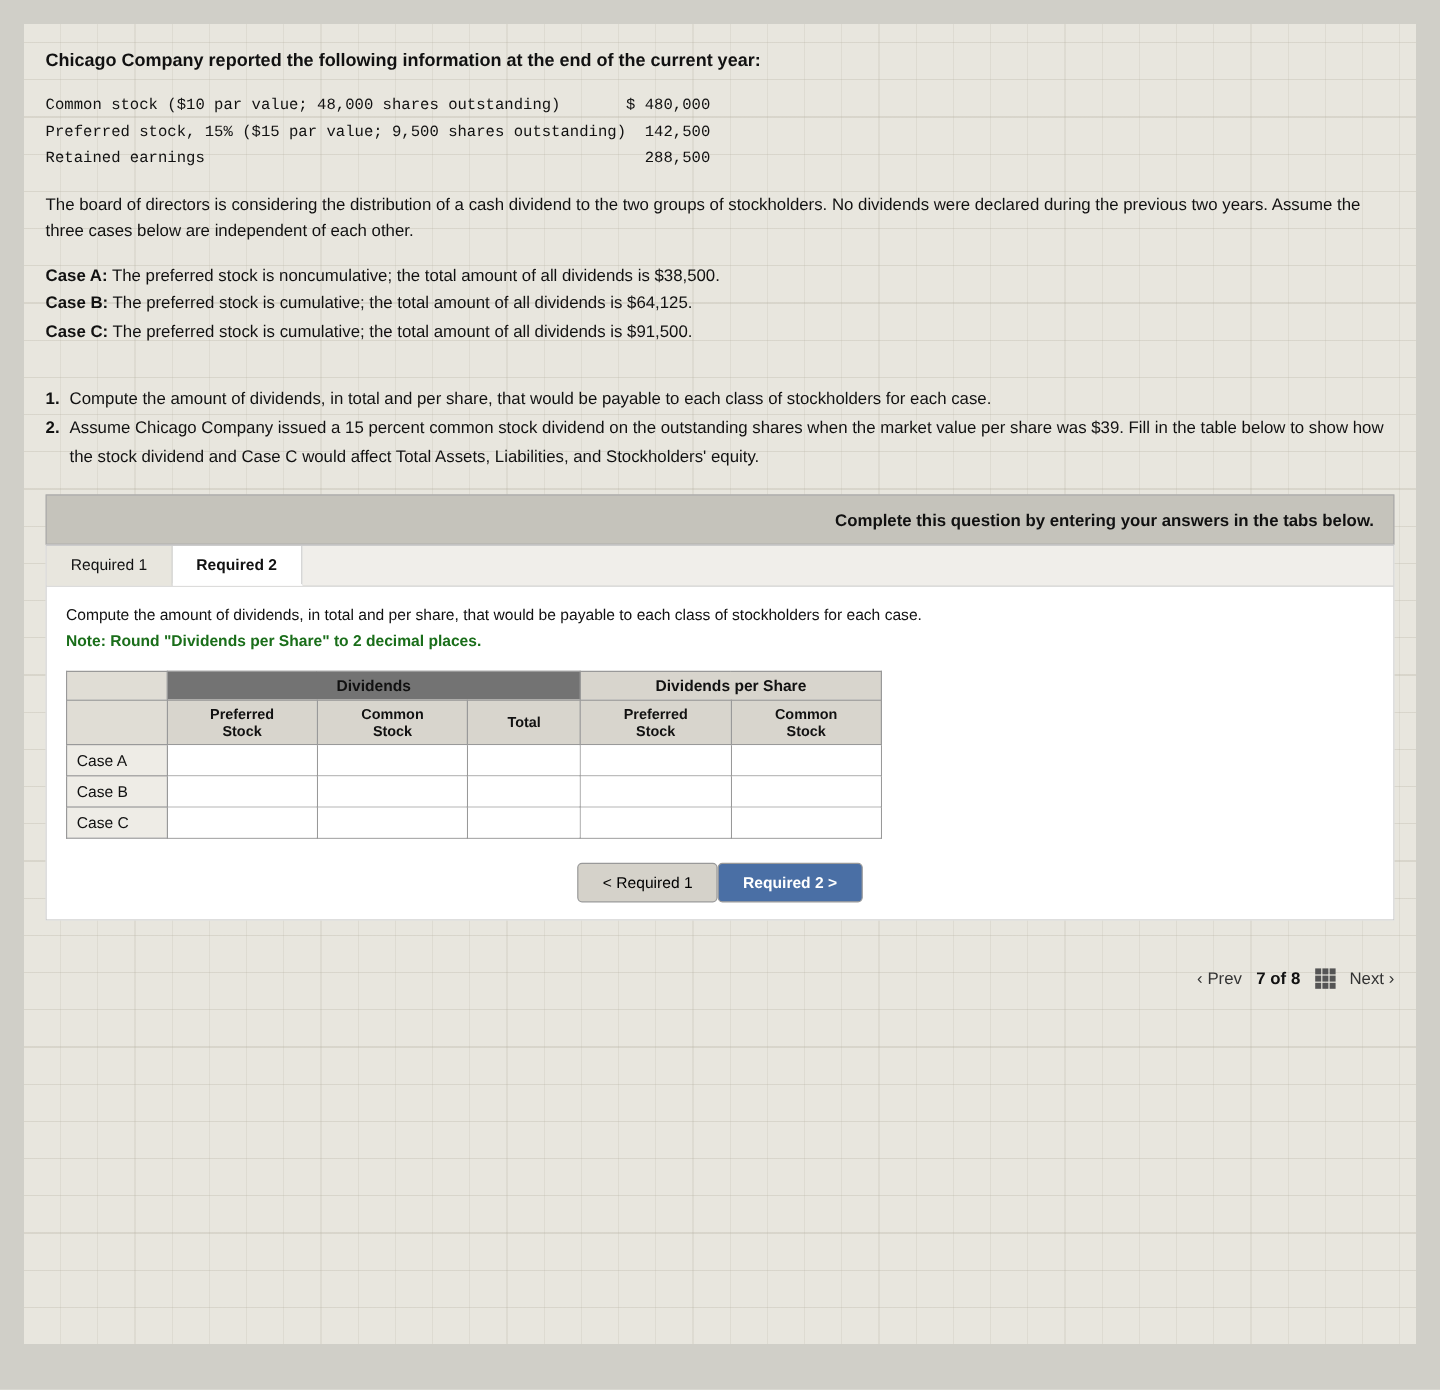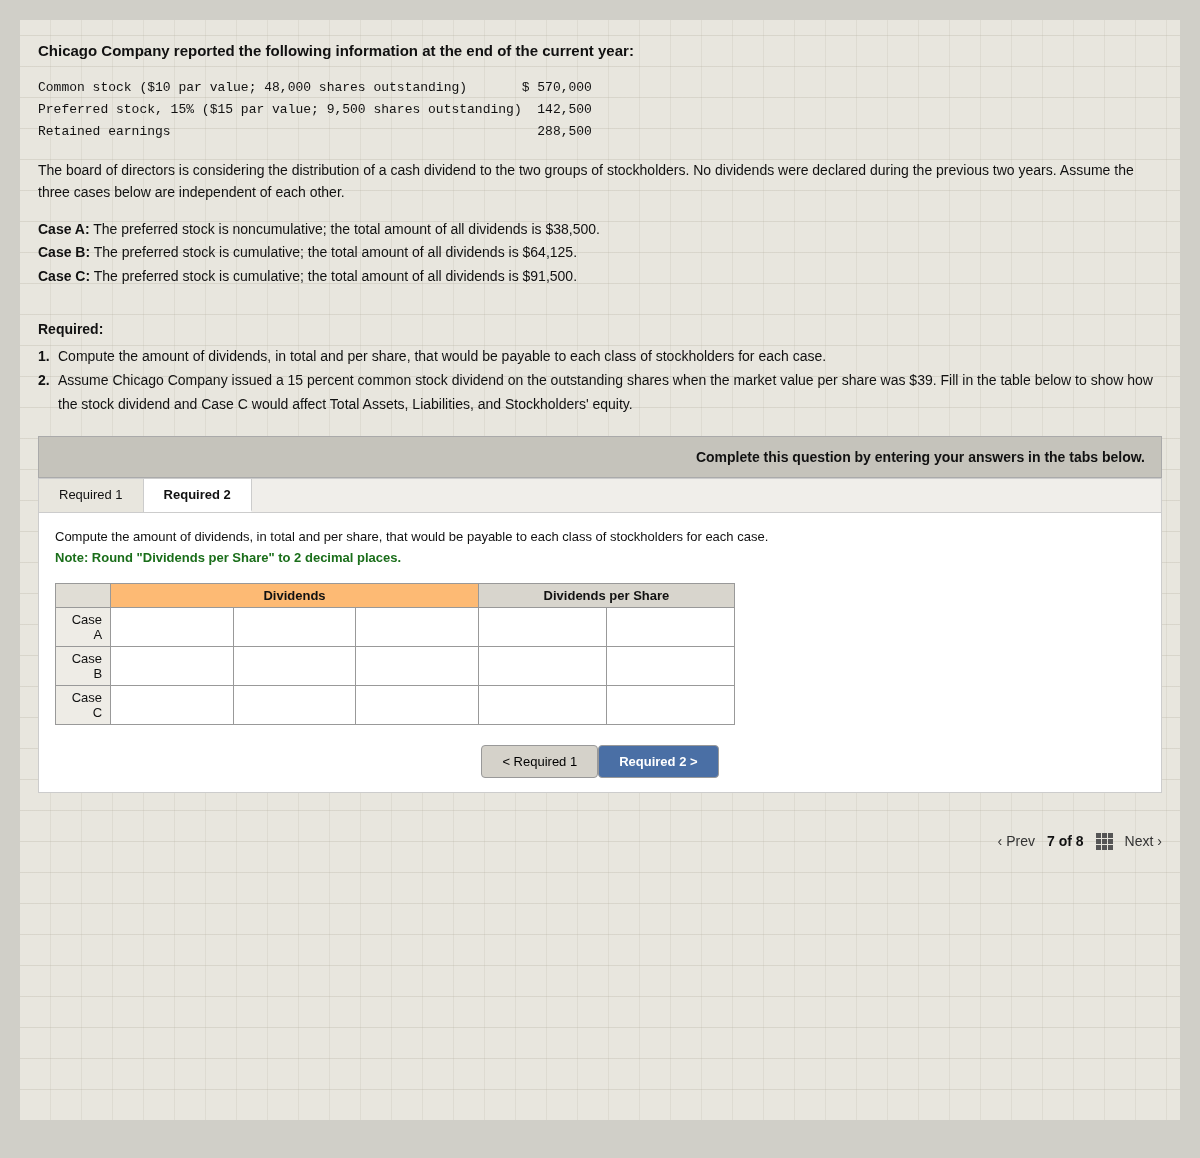--- a/index.html
+++ b/index.html
@@ -142,21 +142,21 @@
       text-align: center;
     }
     .dividends-table thead tr:first-child th {
       background: #e0ddd5;
       font-weight: 700;
     }
     .dividends-table thead tr:second-child th {
       background: #e0ddd5;
     }
     .dividends-table td.row-label {
-      text-align: right;
+      text-align: left;
       font-weight: 500;
       background: #eeece6;
       padding-left: 8px;
     }
     .dividends-table td.input-cell {
       background: white;
       padding: 0;
     }
     .dividends-table td.input-cell input {
       width: 100%;
@@ -236,21 +236,21 @@
   <div class="header-text">Chicago Company reported the following information at the end of the current year:</div>
 
   
   <div class="company-info">
     <div class="company-info-left">
       <div>Common stock ($10 par value; 48,000 shares outstanding)</div>
       <div>Preferred stock, 15% ($15 par value; 9,500 shares outstanding)</div>
       <div>Retained earnings</div>
     </div>
     <div class="company-info-right">
-      <div>$ 570,000</div>
+      <div>$ 480,000</div>
       <div>142,500</div>
       <div>288,500</div>
     </div>
   </div>
 
   
   <div class="board-text">The board of directors is considering the distribution of a cash dividend to the two groups of stockholders. No dividends were declared during the previous two years. Assume the three cases below are independent of each other.</div>
 
   
   <div class="cases-section">
@@ -264,21 +264,20 @@
     </div>
     <div class="case-line">
       <span class="case-label">Case C:</span>
       <span>The preferred stock is cumulative; the total amount of all dividends is $91,500.</span>
     </div>
   </div>
 
   <br>
 
   
-  <div class="required-header">Required:</div>
 
   
   <div class="requirements-list">
     <div class="req-item">
       <span class="req-number">1.</span>
       <span>Compute the amount of dividends, in total and per share, that would be payable to each class of stockholders for each case.</span>
     </div>
     <div class="req-item">
       <span class="req-number">2.</span>
       <span>Assume Chicago Company issued a 15 percent common stock dividend on the outstanding shares when the market value per share was $39. Fill in the table below to show how the stock dividend and Case C would affect Total Assets, Liabilities, and Stockholders' equity.</span>
@@ -297,22 +296,30 @@
     <div class="tab-content">
       <div class="tab-instruction">
         <span>Compute the amount of dividends, in total and per share, that would be payable to each class of stockholders for each case.</span><br>
         <span class="note">Note: Round "Dividends per Share" to 2 decimal places.</span>
       </div>
 
       <table class="dividends-table">
         <thead>
           <tr>
             <th style="background:#e0ddd5; border:1px solid #999;"></th>
-            <th colspan="3" style="background:#fdba74; border:1px solid #999; font-weight:700;text-align:center;">Dividends</th>
+            <th colspan="3" style="background:#737373; border:1px solid #999; font-weight:700;text-align:center;">Dividends</th>
             <th colspan="2" style="background:#d8d5cd; border:1px solid #999; font-weight:700;">Dividends per Share</th>
+          </tr>
+          <tr>
+            <th style="background:#e0ddd5; border:1px solid #999; width:80px;"></th>
+            <th style="background:#d8d5cd; border:1px solid #999; width:120px; font-weight:600; font-size:12px;">Preferred<br>Stock</th>
+            <th style="background:#d8d5cd; border:1px solid #999; width:120px; font-weight:600; font-size:12px;">Common<br>Stock</th>
+            <th style="background:#d8d5cd; border:1px solid #999; width:90px; font-weight:600; font-size:12px;">Total</th>
+            <th style="background:#d8d5cd; border:1px solid #999; width:120px; font-weight:600; font-size:12px;">Preferred<br>Stock</th>
+            <th style="background:#d8d5cd; border:1px solid #999; width:120px; font-weight:600; font-size:12px;">Common<br>Stock</th>
           </tr>
         </thead>
         <tbody>
           <tr>
             <td class="row-label">Case A</td>
             <td class="input-cell"><input type="text" style=""></td>
             <td class="input-cell"><input type="text" style=""></td>
             <td class="input-cell"><input type="text" style=""></td>
             <td class="input-cell"><input type="text" style=""></td>
             <td class="input-cell"><input type="text" style=""></td>

